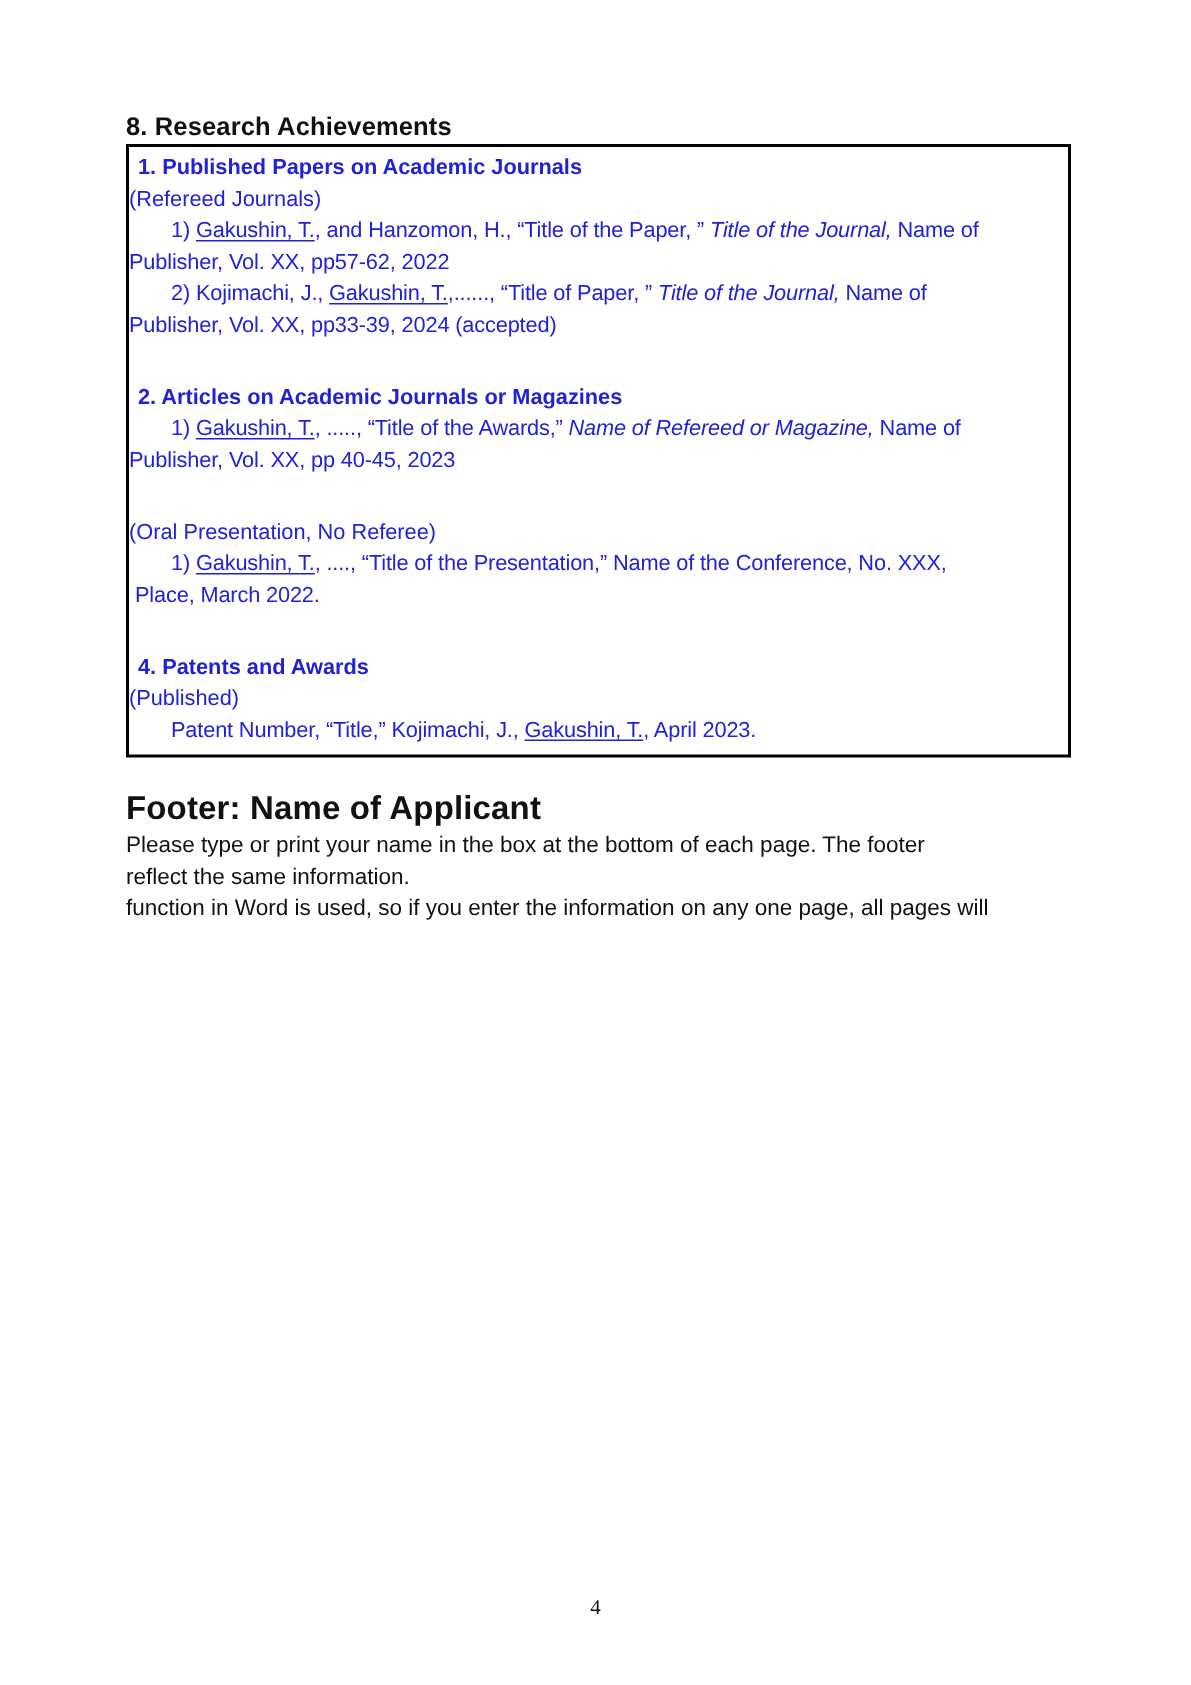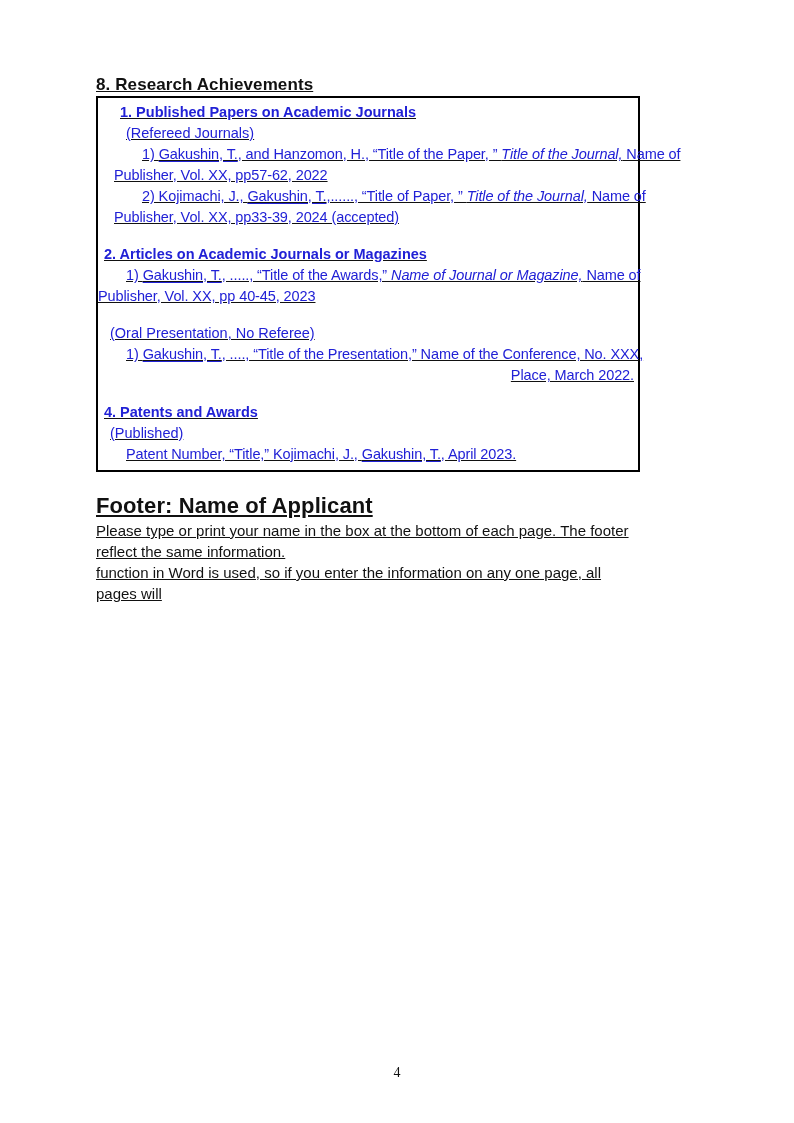--- a/index.html
+++ b/index.html
@@ -9,35 +9,35 @@
     --border:#000000;
     --bg:#ffffff;
   }
   html,body{margin:0;padding:0;}
   body{
     width:794px;height:1123px;background:var(--bg);
     font-family:"Liberation Sans",sans-serif;color:var(--text);
     position:relative;overflow:hidden;
   }
   .page{position:absolute;inset:0;}
-  .content{position:absolute;left:96px;top:74px;width:544px;text-decoration:underline;}
+  .content{position:absolute;left:84px;top:74px;width:630px;}
   .h1{font-size:17px;font-weight:bold;line-height:22px;margin:0;letter-spacing:.1px;}
   .intro{font-size:15px;line-height:21px;margin:0 0 5px 0;}
   .example-box{border:2px solid var(--border);padding:4px 4px 5px 0;}
-  .section{margin-top:16px;}
-  .section:first-child{margin-top:0;margin-left:16px;}
+  .section{margin-top:27px;}
+  .section:first-child{margin-top:0;}
   .section-title{
     color:var(--blue);font-weight:bold;font-size:14.5px;line-height:21px;
     padding-left:6px;white-space:nowrap;
   }
-  .section-sub{color:var(--blue);font-size:14.5px;line-height:21px;padding-left:12px;white-space:nowrap;}
+  .section-sub{color:var(--blue);font-size:14.5px;line-height:21px;white-space:nowrap;}
   .line{color:var(--blue);font-size:14.5px;line-height:21px;white-space:nowrap;letter-spacing:-0.1px;}
   .line.item{padding-left:28px;}
   .line.cont{}
-  .line.cont-sm{padding-left:4px;text-align:right;}
+  .line.cont-sm{padding-left:4px;}
   .u{text-decoration:underline;text-underline-offset:2px;}
   .i{font-style:italic;}
   .footer-heading{font-size:22px;font-weight:bold;line-height:22px;margin:23px 0 3px 0;letter-spacing:.1px;}
   .footer-line{font-size:15px;line-height:21px;}
   .page-number{
     position:absolute;left:0;right:0;top:1065px;text-align:center;
     font-family:"Liberation Serif",serif;font-size:14px;color:var(--text);
   }
 </style>
 </head>
@@ -51,21 +51,21 @@
         <div class="section">
           <div class="section-title">1. Published Papers on Academic Journals</div>
           <div class="section-sub">(Refereed Journals)</div>
           <div class="line item"><span>1) </span><span class="u ">Gakushin, T.</span><span>, and Hanzomon, H., “Title of the Paper, ” </span><span class="i">Title of the Journal,</span><span> Name of</span></div>
           <div class="line cont"><span>Publisher, Vol. XX, pp57-62, 2022</span></div>
           <div class="line item"><span>2) Kojimachi, J., </span><span class="u ">Gakushin, T.</span><span>,......, “Title of Paper, ” </span><span class="i">Title of the Journal,</span><span> Name of</span></div>
           <div class="line cont"><span>Publisher, Vol. XX, pp33-39, 2024 (accepted)</span></div>
         </div>
         <div class="section">
           <div class="section-title">2. Articles on Academic Journals or Magazines</div>
-          <div class="line item"><span>1) </span><span class="u ">Gakushin, T.</span><span>, ....., “Title of the Awards,” </span><span class="i">Name of Journal or Magazine,</span><span> Name of</span></div>
+          <div class="line item"><span>1) </span><span class="u ">Gakushin, T.</span><span>, ....., “Title of the Awards,” </span><span class="i">Name of Refereed or Magazine,</span><span> Name of</span></div>
           <div class="line cont"><span>Publisher, Vol. XX, pp 40-45, 2023</span></div>
         </div>
         <div class="section">
           <div class="section-sub">(Oral Presentation, No Referee)</div>
           <div class="line item"><span>1) </span><span class="u ">Gakushin, T.</span><span>, ...., “Title of the Presentation,” Name of the Conference, No. XXX,</span></div>
           <div class="line cont-sm"><span>Place, March 2022.</span></div>
         </div>
         <div class="section">
           <div class="section-title">4. Patents and Awards</div>
           <div class="section-sub">(Published)</div>

